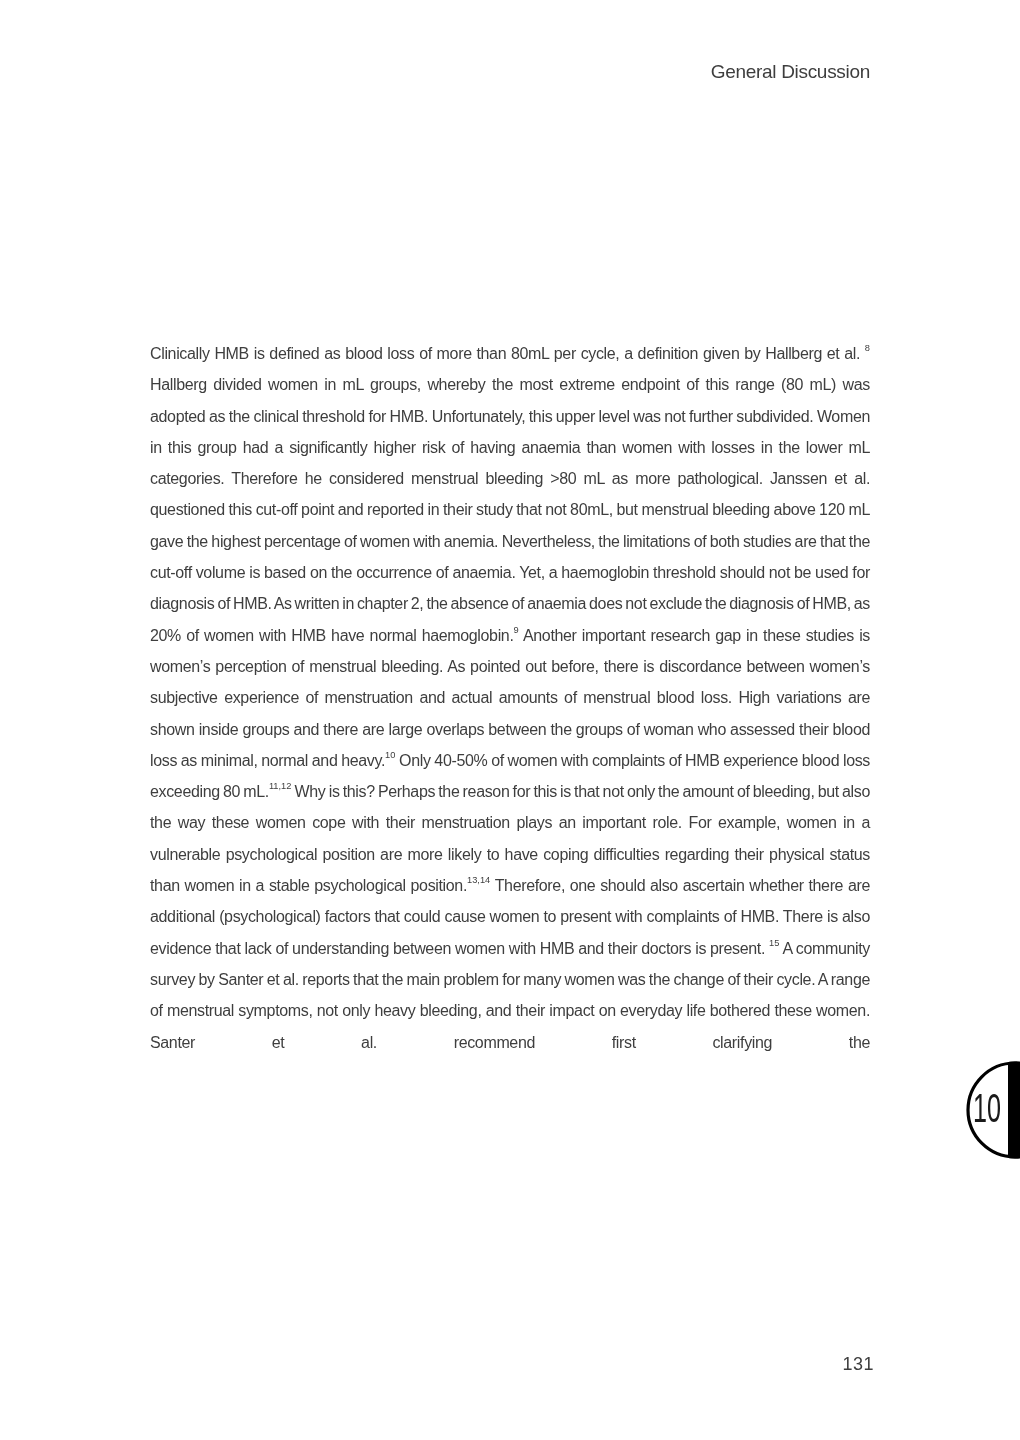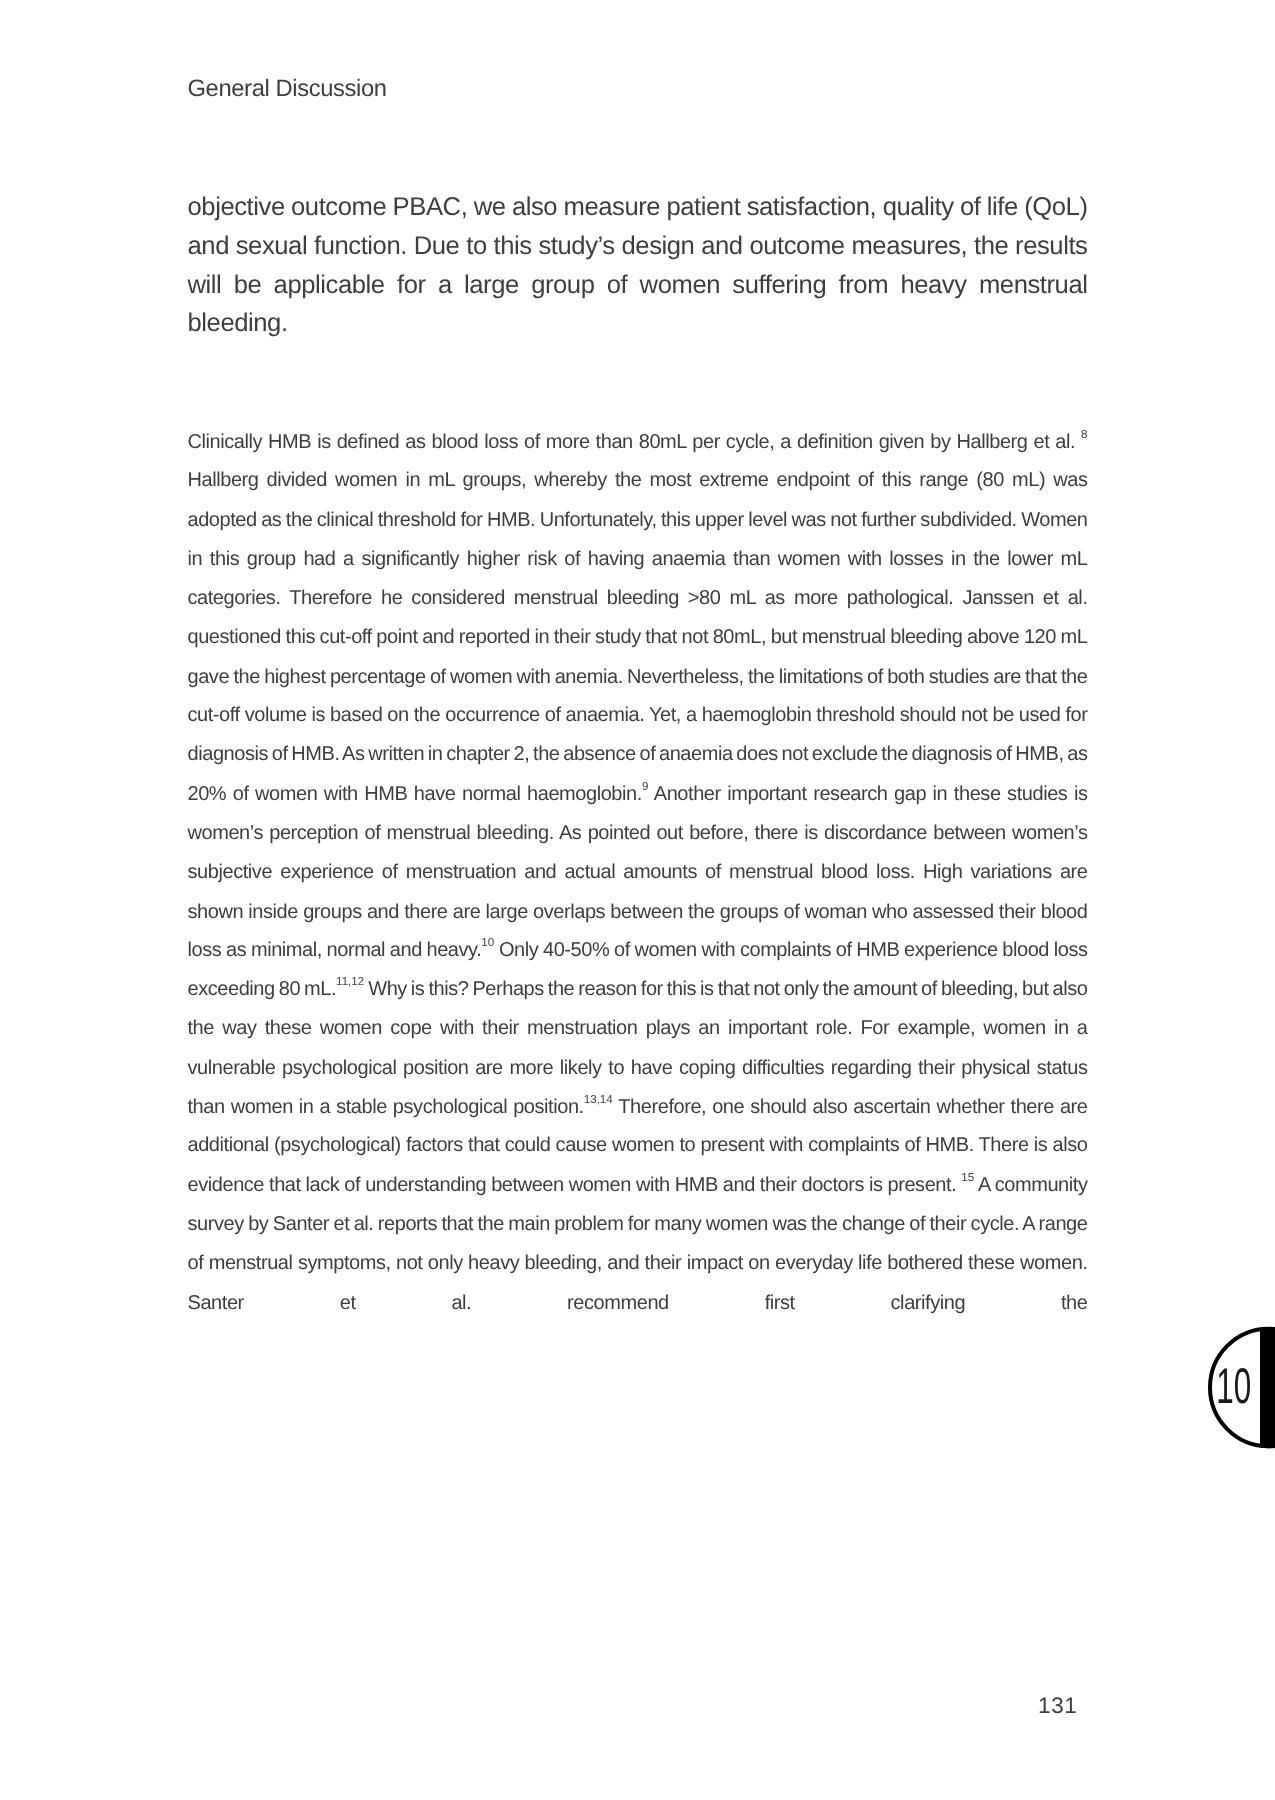--- a/index.html
+++ b/index.html
@@ -17,20 +17,21 @@
   .page {
     position: absolute;
     inset: 0;
     background: var(--paper, #ffffff);
   }
   .running-header {
     position: absolute;
     top: 61px;
     left: 150px;
     width: 720px;
+    text-align: right;
     font-size: 19px;
     letter-spacing: -0.3px;
     color: var(--ink, #3e3e3e);
   }
   .intro {
     position: absolute;
     top: 150px;
     left: 150px;
     width: 720px;
     margin: 0;
@@ -78,36 +79,35 @@
   .chapter-tab {
     position: absolute;
     left: 960px;
     top: 1056px;
     width: 60px;
     height: 108px;
   }
   .page-number {
     position: absolute;
     top: 1354px;
-    left: 142px;
+    left: 154px;
     width: 720px;
     text-align: right;
     font-size: 18px;
     letter-spacing: 0.5px;
     color: var(--ink, #3e3e3e);
   }
 </style>
 </head>
 <body>
 
 <div class="page">
 
   <div class="running-header">General Discussion</div>
 
-  <p class="intro">objective outcome PBAC, we also measure patient satisfaction, quality of life (QoL) and sexual function. Due to this study’s design and outcome measures, the results will be applicable for a large group of women suffering from heavy menstrual bleeding.</p>
 
 
   <p class="body-paragraph"><span>Clinically HMB is defined as blood loss of more than 80mL per cycle, a definition given by Hallberg et al. </span><sup>8</sup><span> Hallberg divided women in mL groups, whereby the most extreme endpoint of this range (80 mL) was adopted as the clinical threshold for HMB. Unfortunately, this upper level was not further subdivided. Women in this group had a significantly higher risk of having anaemia than women with losses in the lower mL categories. Therefore he considered menstrual bleeding &gt;80 mL as more pathological. Janssen et al. questioned this cut-off point and reported in their study that not 80mL, but menstrual bleeding above 120 mL gave the highest percentage of women with anemia. Nevertheless, the limitations of both studies are that the cut-off volume is based on the occurrence of anaemia. Yet, a haemoglobin threshold should not be used for diagnosis of HMB. As written in chapter 2, the absence of anaemia does not exclude the diagnosis of HMB, as 20% of women with HMB have normal haemoglobin.</span><sup>9</sup><span> Another important research gap in these studies is women’s perception of menstrual bleeding. As pointed out before, there is discordance between women’s subjective experience of menstruation and actual amounts of menstrual blood loss. High variations are shown inside groups and there are large overlaps between the groups of woman who assessed their blood loss as minimal, normal and heavy.</span><sup>10</sup><span> Only 40-50% of women with complaints of HMB experience blood loss exceeding 80 mL.</span><sup>11,12</sup><span> Why is this? Perhaps the reason for this is that not only the amount of bleeding, but also the way these women cope with their menstruation plays an important role. For example, women in a vulnerable psychological position are more likely to have coping difficulties regarding their physical status than women in a stable psychological position.</span><sup>13,14</sup><span> Therefore, one should also ascertain whether there are additional (psychological) factors that could cause women to present with complaints of HMB. There is also evidence that lack of understanding between women with HMB and their doctors is present. </span><sup>15</sup><span> A community survey by Santer et al. reports that the main problem for many women was the change of their cycle. A range of menstrual symptoms, not only heavy bleeding, and their impact on everyday life bothered these women. Santer et al. recommend first clarifying the</span></p>
 
   <div class="chapter-tab">
     <svg width="60" height="108" viewBox="0 0 60 108">
       <defs>
         <clipPath id="tab-circle-clip">
           <circle cx="55" cy="54" r="48.5"></circle>
         </clipPath>

